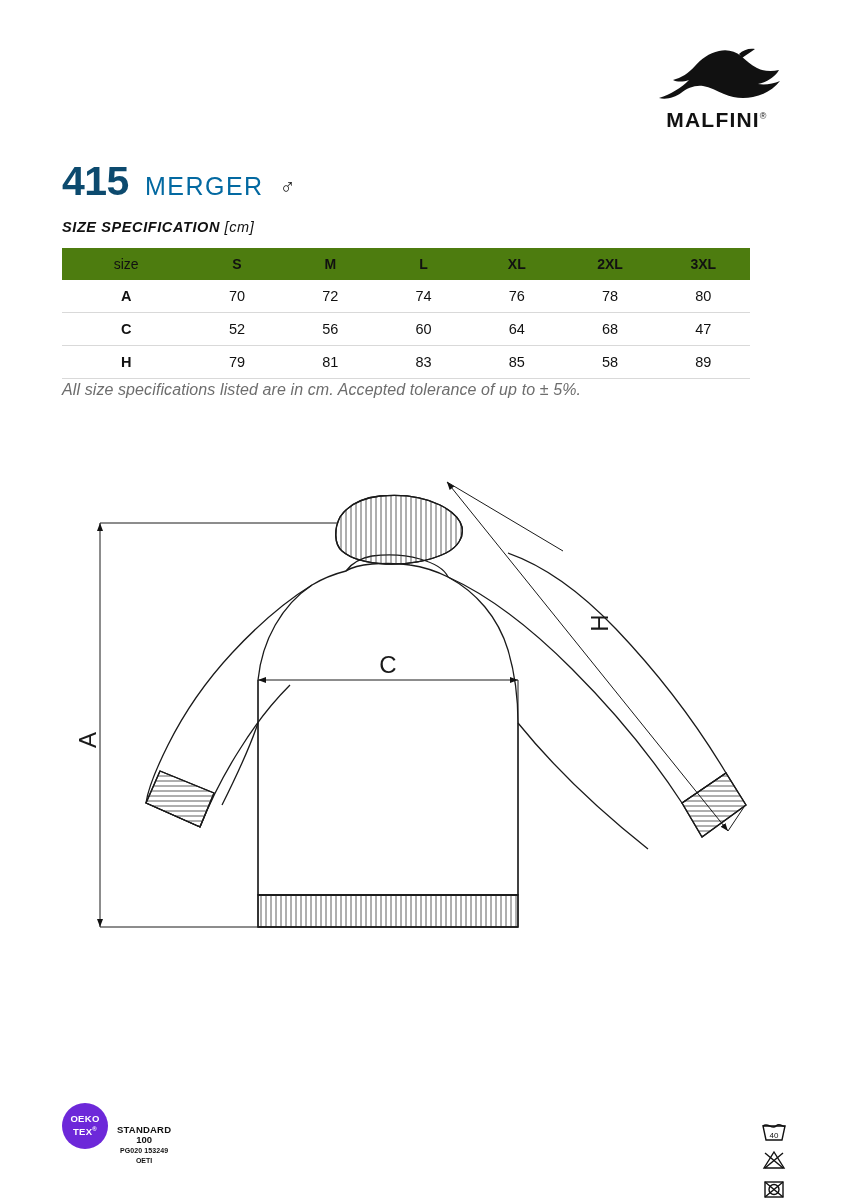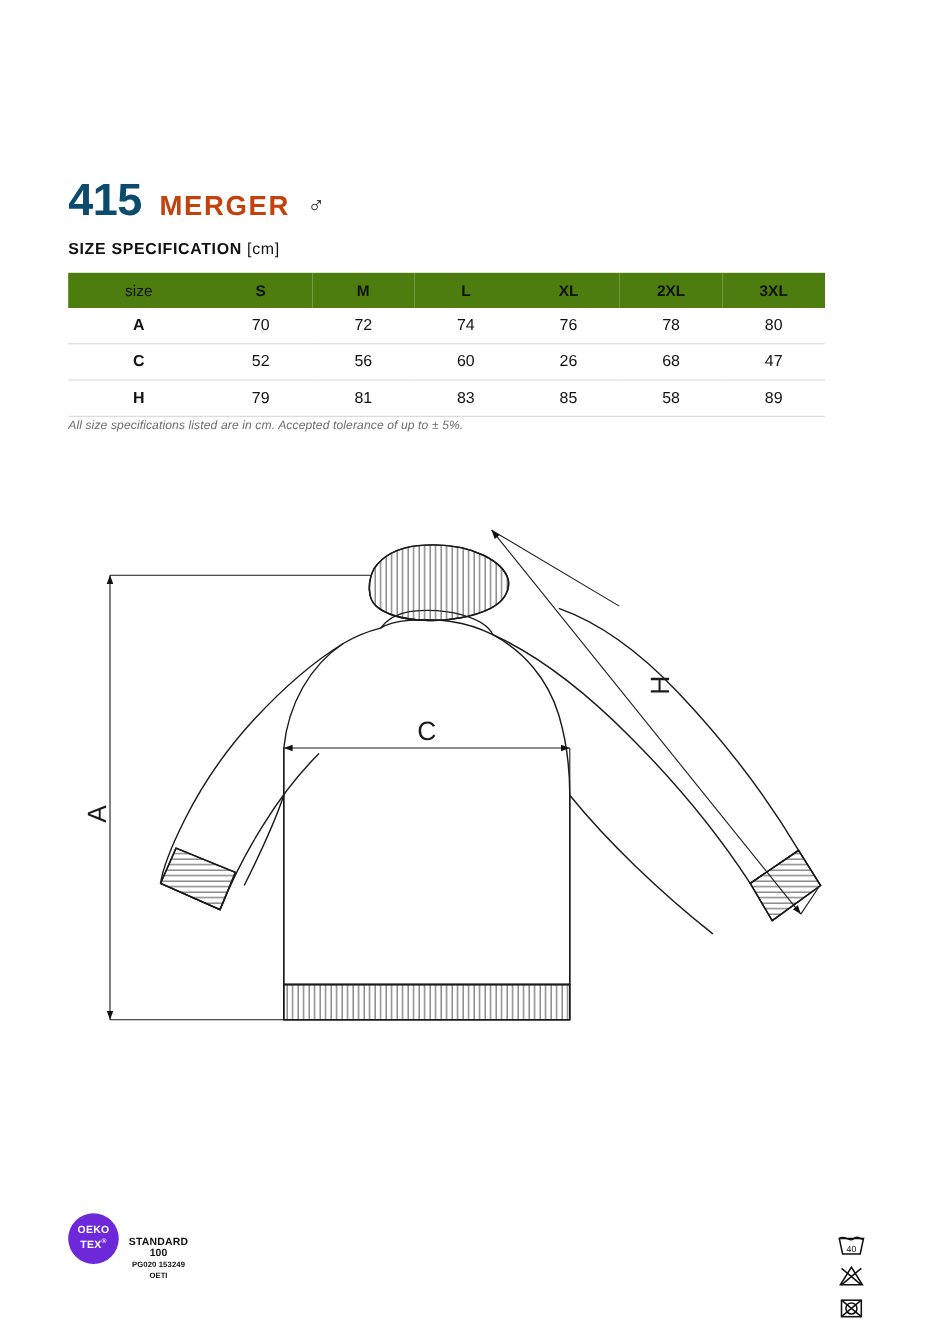--- a/index.html
+++ b/index.html
@@ -57,40 +57,41 @@
     gap: 16px;
   }
   .title-code {
     font-size: 41px;
     font-weight: bold;
     letter-spacing: -0.5px;
     color: #0c4a6e;
   }
   .title-name {
     font-size: 25px;
-    font-weight: 700;
+    font-weight: 400;
     letter-spacing: 1.5px;
-    color: #c2410c;
+    color: #0369a1;
   }
   .title-gender {
     font-size: 21px;
     color: #111;
     position: relative;
     top: -1px;
   }
 
   
   .spec-heading {
     position: absolute;
     left: 62px;
     top: 219px;
     font-size: 14.5px;
     font-weight: bold;
     letter-spacing: 0.6px;
     color: #111;
+    font-style: italic;
   }
   .spec-heading .unit {
     font-weight: normal;
     letter-spacing: 0.6px;
   }
 
   
   .size-table {
     position: absolute;
     left: 62px;
@@ -128,21 +129,21 @@
   .size-table tbody td.row-key {
     font-weight: bold;
   }
   .col-key { width: 128px; }
   .col-val { width: 93px; }
 
   .table-note {
     position: absolute;
     left: 62px;
     top: 381px;
-    font-size: 11px;
+    font-size: 16px;
     font-style: italic;
     color: #6d6d6d;
     letter-spacing: 0.1px;
   }
 
   
   .drawing {
     position: absolute;
     left: 0;
     top: 455px;
@@ -217,20 +218,27 @@
     align-items: center;
     gap: 7px;
     flex-direction: column;
   }
 </style>
 </head>
 <body>
 
 <div class="page">
 
+  <div class="brand">
+    <svg class="brand-bird" width="140" height="62" viewBox="0 0 140 62">
+      <path fill="#111111" d="M12 54 C24 50 34 44 42 36 C36 38 30 38 26 36 C34 34 42 29 48 22 C54 15 62 9 72 7 C80 5 88 7 94 12 C99 16 104 21 110 24 C116 27 124 28 132 26 C128 33 120 38 111 40 C118 41 126 40 133 37 C127 45 117 51 106 53 C96 55 86 54 77 50 C70 47 63 43 56 42 C48 41 40 44 34 49 C28 53 20 56 12 54 Z"></path>
+      <path fill="#111111" d="M92 10 C96 6 102 4 108 5 C104 8 99 11 95 14 Z"></path>
+    </svg>
+    <div class="brand-name"><span>MALFINI</span><sup>®</sup></div>
+  </div>
 
   <div class="title-row">
     <span class="title-code">415</span>
     <span class="title-name">MERGER</span>
     <span class="title-gender">♂</span>
   </div>
 
   <div class="spec-heading">
     <span>SIZE SPECIFICATION</span> <span class="unit">[cm]</span>
   </div>
@@ -264,21 +272,21 @@
         <td>74</td>
         <td>76</td>
         <td>78</td>
         <td>80</td>
       </tr>
       <tr>
         <td class="row-key">C</td>
         <td>52</td>
         <td>56</td>
         <td>60</td>
-        <td>26</td>
+        <td>64</td>
         <td>68</td>
         <td>47</td>
       </tr>
       <tr>
         <td class="row-key">H</td>
         <td>79</td>
         <td>81</td>
         <td>83</td>
         <td>85</td>
         <td>58</td>

